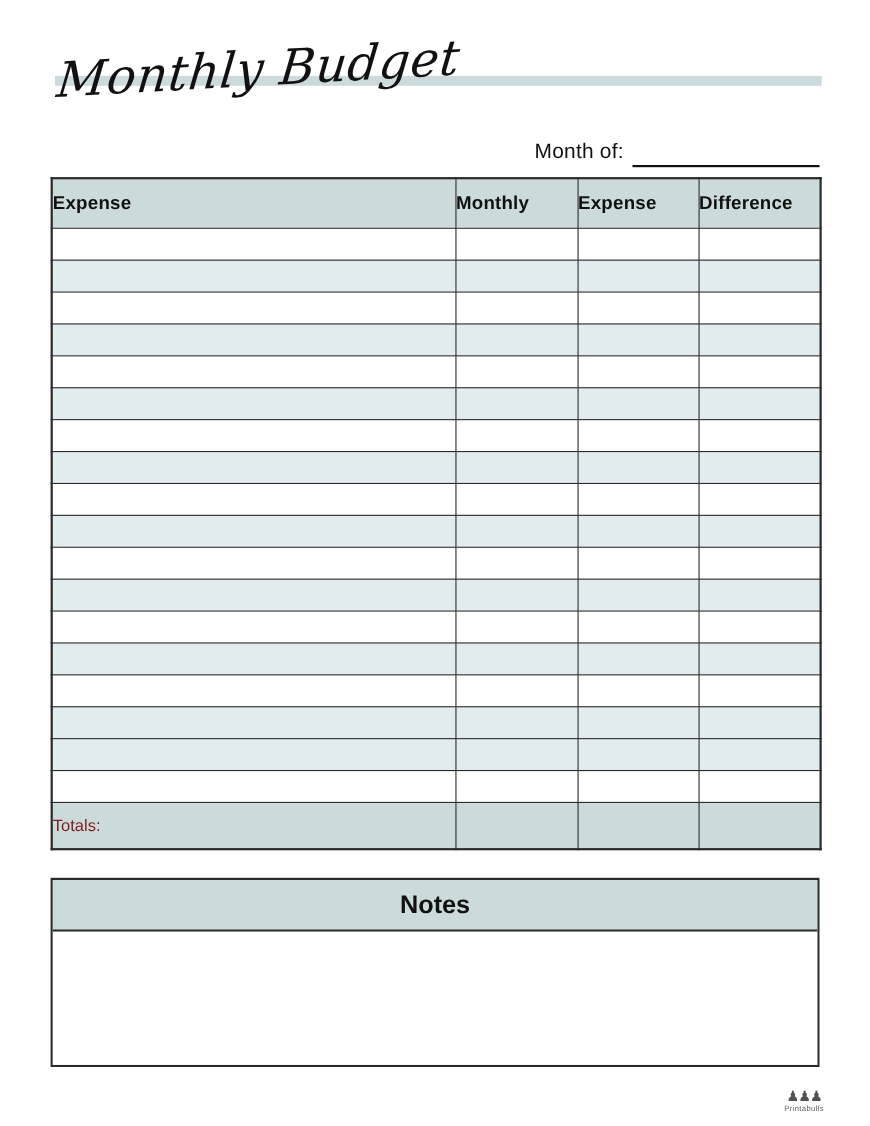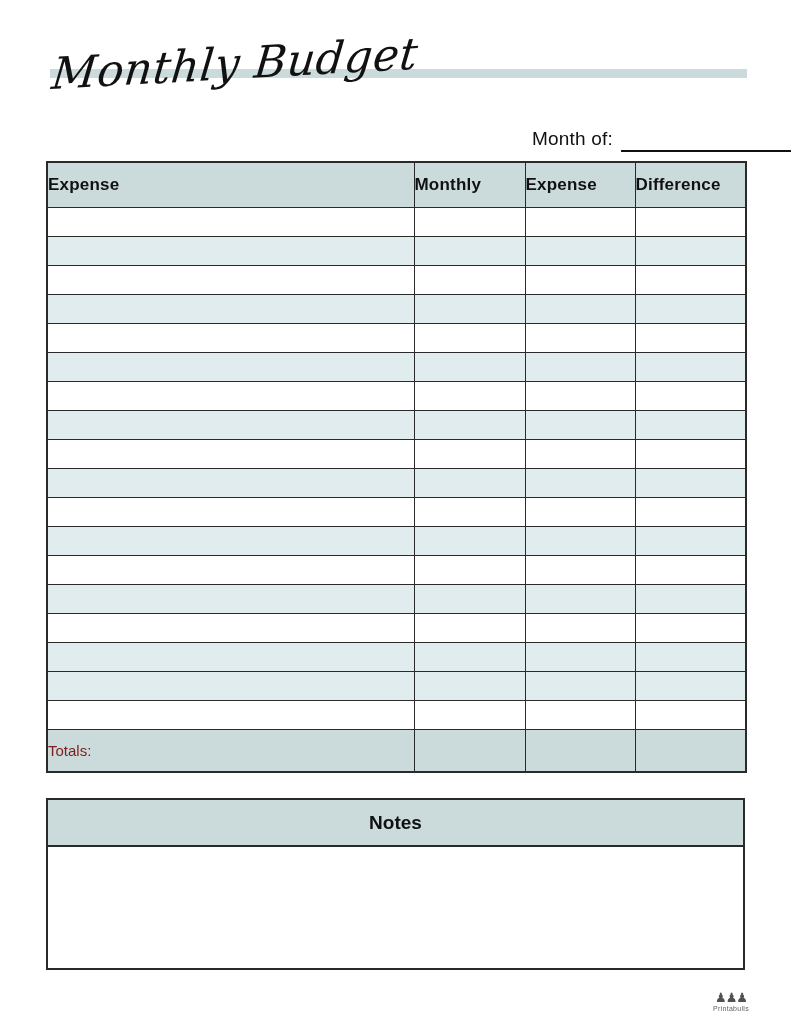--- a/index.html
+++ b/index.html
@@ -59,20 +59,21 @@
   
   .month-row {
     position: absolute;
     left: 0;
     top: 124px;
     width: 791px;
     height: 28px;
     display: flex;
     justify-content: flex-end;
     align-items: flex-end;
+    padding-right: 46px;
     box-sizing: border-box;
   }
   .month-label {
     font-size: 19px;
     color: #111;
     letter-spacing: 0.2px;
     padding-bottom: 2px;
   }
   .month-blank {
     width: 170px;
@@ -141,21 +142,21 @@
     box-sizing: border-box;
     background: #ffffff;
   }
   .notes-header {
     height: 45px;
     background: #cbdadb;
     border-bottom: 2px solid #2a2a2a;
     display: flex;
     align-items: center;
     justify-content: center;
-    font-size: 19px;
+    font-size: 23px;
     font-weight: 700;
     color: #111;
   }
   .notes-body {
     height: calc(100% - 47px);
     background: #ffffff;
   }
 
   
   .brand {

